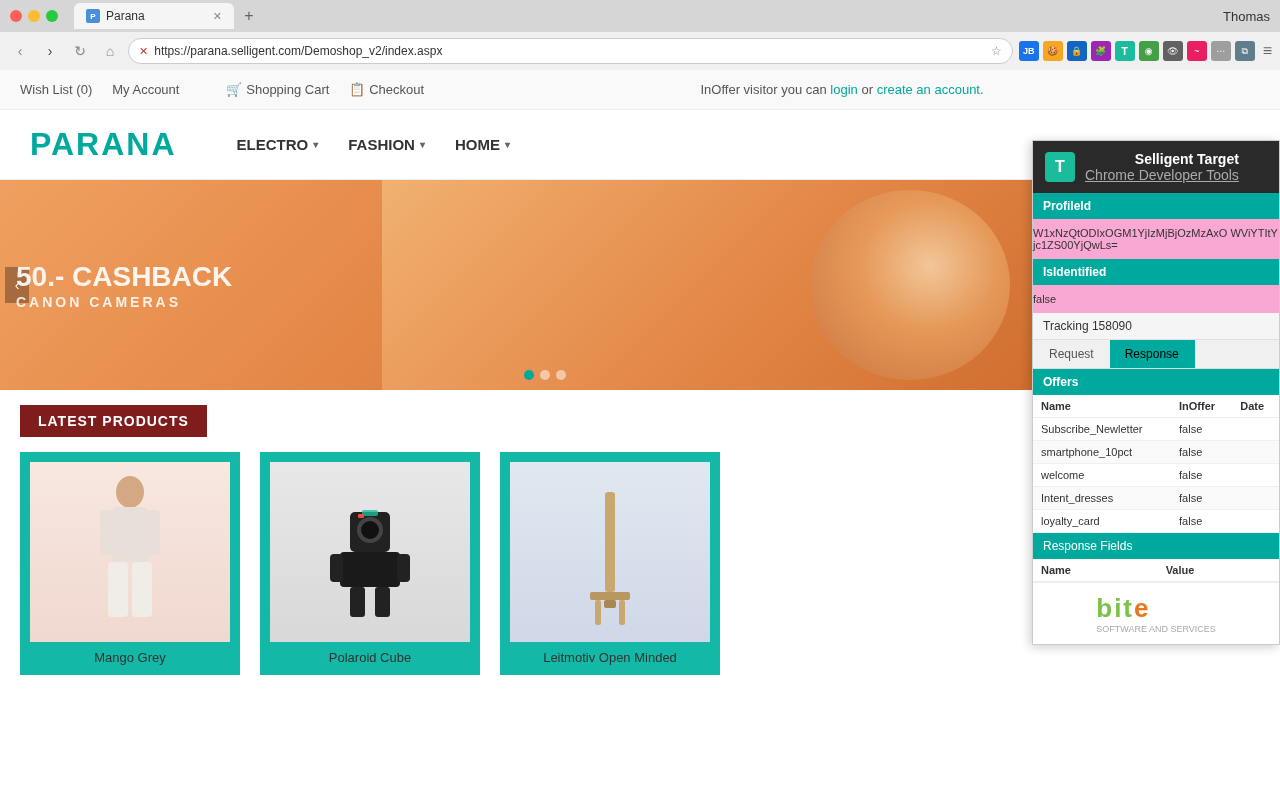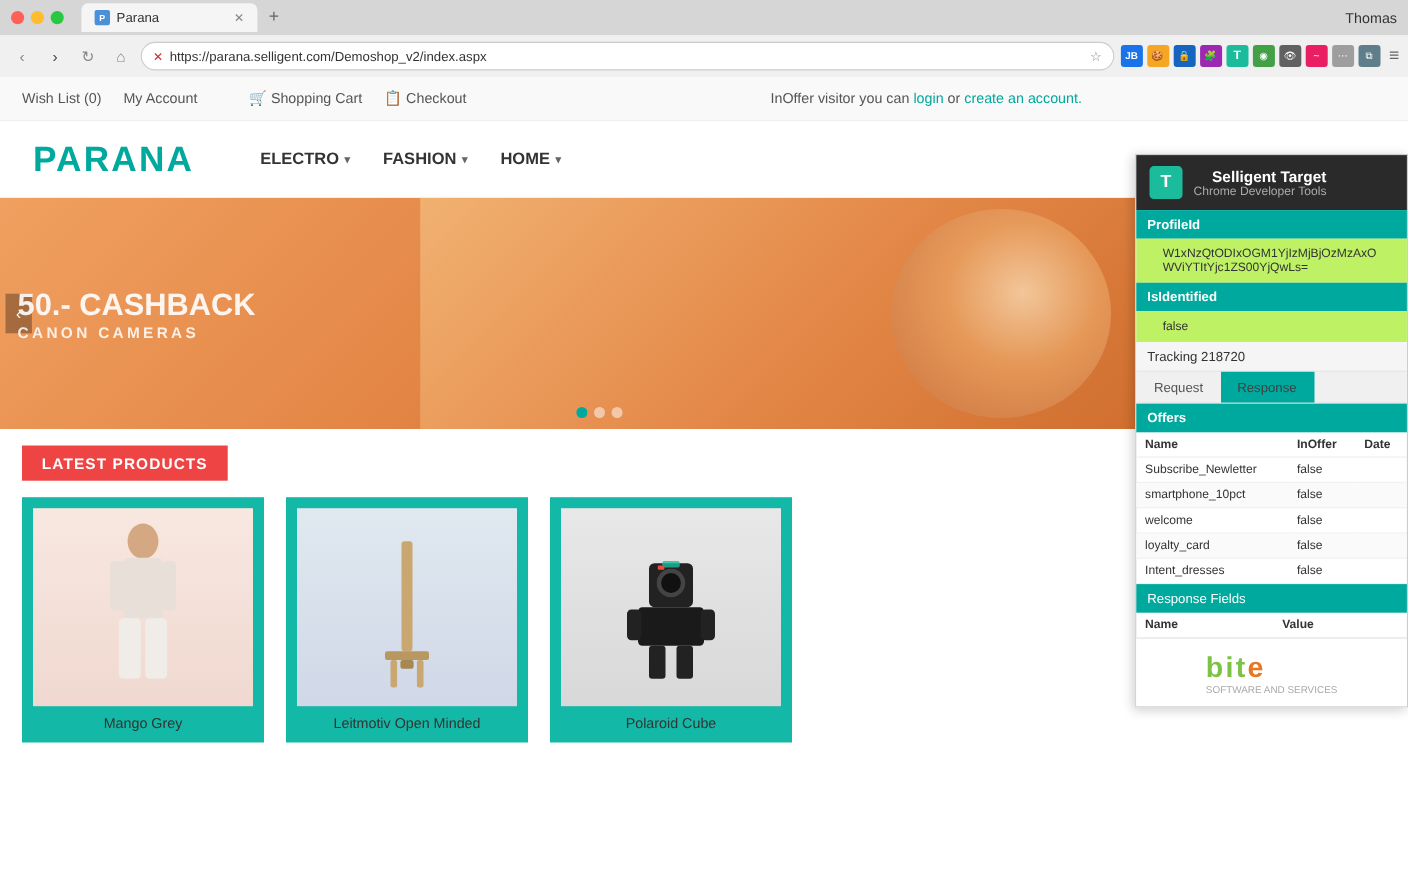--- a/index.html
+++ b/index.html
@@ -215,21 +215,21 @@
       align-items: center;
       justify-content: center;
       color: white;
     }
 
     
     .products-section {
       padding: 15px 20px;
     }
     .section-title {
-      background: #ef4444;
+      background: #7f1d1d;
       color: white;
       display: inline-block;
       padding: 8px 18px;
       font-size: 14px;
       font-weight: bold;
       letter-spacing: 1px;
       margin-bottom: 15px;
     }
     .products-grid {
       display: flex;
@@ -282,34 +282,34 @@
       gap: 10px;
     }
     .panel-logo {
       width: 30px; height: 30px;
       background: #1abc9c;
       border-radius: 4px;
       display: flex; align-items: center; justify-content: center;
       font-size: 16px; font-weight: bold; color: white;
     }
     .panel-title { font-size: 14px; font-weight: bold; text-align: right; }
-    .panel-subtitle { font-size: 11px; color: #aaa; }
+    .panel-subtitle { font-size: 14px; color: #aaa; text-decoration: underline; }
     .panel-section-header {
       background: #00a99d;
       color: white;
       padding: 6px 10px;
       font-size: 12px;
       font-weight: bold;
     }
     .panel-value {
-      padding: 8px 24px;
+      padding: 8px 0;
       font-size: 11px;
       color: #333;
       word-break: break-all;
-      background: #bef264;
+      background: #f9a8d4;
     }
     .panel-tracking {
       padding: 6px 10px;
       font-size: 12px;
       color: #333;
       background: #f5f5f5;
       border-bottom: 1px solid #e0e0e0;
     }
     .panel-tabs {
       display: flex;
@@ -317,21 +317,21 @@
       border-bottom: 1px solid #ddd;
     }
     .panel-tab {
       padding: 7px 16px;
       font-size: 12px;
       cursor: pointer;
       color: #555;
     }
     .panel-tab.active {
       background: #00a99d;
-      color: #404040;
+      color: #000000;
       padding-left: 15px;
     }
     .panel-offers-header {
       background: #00a99d;
       color: white;
       padding: 6px 10px;
       font-size: 12px;
       font-weight: bold;
     }
     .offers-table {
@@ -497,52 +497,52 @@
           <svg width="80" height="160" viewBox="0 0 80 160">
             <ellipse cx="40" cy="20" rx="14" ry="16" fill="#d4a882"></ellipse>
             <rect x="22" y="35" width="36" height="55" rx="5" fill="#e8e0d8"></rect>
             <rect x="18" y="90" width="20" height="55" rx="4" fill="#f0ece8"></rect>
             <rect x="42" y="90" width="20" height="55" rx="4" fill="#f0ece8"></rect>
             <rect x="10" y="38" width="13" height="45" rx="4" fill="#e8e0d8"></rect>
             <rect x="57" y="38" width="13" height="45" rx="4" fill="#e8e0d8"></rect>
           </svg>
         </div>
         <div class="product-name">Mango Grey</div>
-      </div>
-      <div class="product-card">
-        <div class="product-img-placeholder abstract-placeholder">
-
-          <svg width="100" height="160" viewBox="0 0 100 160">
-            <rect x="45" y="20" width="10" height="100" rx="3" fill="#c8a870"></rect>
-            <rect x="30" y="120" width="40" height="8" rx="2" fill="#b89860"></rect>
-            <rect x="35" y="128" width="6" height="25" rx="2" fill="#c8a870"></rect>
-            <rect x="59" y="128" width="6" height="25" rx="2" fill="#c8a870"></rect>
-            <rect x="44" y="128" width="12" height="8" rx="2" fill="#a88850"></rect>
-          </svg>
-        </div>
-        <div class="product-name">Leitmotiv Open Minded</div>
       </div>
       <div class="product-card">
         <div class="product-img-placeholder camera-placeholder">
 
           <svg width="100" height="160" viewBox="0 0 100 160">
             <rect x="30" y="40" width="40" height="40" rx="5" fill="#222"></rect>
             <circle cx="50" cy="58" r="13" fill="#444"></circle>
             <circle cx="50" cy="58" r="9" fill="#111"></circle>
             <rect x="42" y="38" width="16" height="6" rx="2" fill="#1abc9c" opacity="0.8"></rect>
             <rect x="38" y="42" width="6" height="4" rx="1" fill="#e74c3c"></rect>
             <rect x="20" y="80" width="60" height="35" rx="4" fill="#1a1a1a"></rect>
             <rect x="30" y="115" width="15" height="30" rx="3" fill="#222"></rect>
             <rect x="55" y="115" width="15" height="30" rx="3" fill="#222"></rect>
             <rect x="10" y="82" width="13" height="28" rx="4" fill="#222"></rect>
             <rect x="77" y="82" width="13" height="28" rx="4" fill="#222"></rect>
           </svg>
         </div>
         <div class="product-name">Polaroid Cube</div>
       </div>
+      <div class="product-card">
+        <div class="product-img-placeholder abstract-placeholder">
+
+          <svg width="100" height="160" viewBox="0 0 100 160">
+            <rect x="45" y="20" width="10" height="100" rx="3" fill="#c8a870"></rect>
+            <rect x="30" y="120" width="40" height="8" rx="2" fill="#b89860"></rect>
+            <rect x="35" y="128" width="6" height="25" rx="2" fill="#c8a870"></rect>
+            <rect x="59" y="128" width="6" height="25" rx="2" fill="#c8a870"></rect>
+            <rect x="44" y="128" width="12" height="8" rx="2" fill="#a88850"></rect>
+          </svg>
+        </div>
+        <div class="product-name">Leitmotiv Open Minded</div>
+      </div>
     </div>
   </div>
 
   <div class="selligent-panel">
     <div class="panel-header">
       <div class="panel-logo">
         <span>T</span>
       </div>
       <div>
         <div class="panel-title">Selligent Target</div>
@@ -550,21 +550,21 @@
       </div>
     </div>
 
     <div class="panel-section-header">ProfileId</div>
     <div class="panel-value">W1xNzQtODIxOGM1YjIzMjBjOzMzAxO
 WViYTItYjc1ZS00YjQwLs=</div>
 
     <div class="panel-section-header">IsIdentified</div>
     <div class="panel-value">false</div>
 
-    <div class="panel-tracking">Tracking 218720</div>
+    <div class="panel-tracking">Tracking 158090</div>
 
     <div class="panel-tabs">
       <div class="panel-tab">Request</div>
       <div class="panel-tab active">Response</div>
     </div>
 
     <div class="panel-offers-header">Offers</div>
 
     <table class="offers-table">
       <thead>
@@ -584,26 +584,26 @@
           <td>smartphone_10pct</td>
           <td>false</td>
           <td></td>
         </tr>
         <tr>
           <td>welcome</td>
           <td>false</td>
           <td></td>
         </tr>
         <tr>
-          <td>loyalty_card</td>
+          <td>Intent_dresses</td>
           <td>false</td>
           <td></td>
         </tr>
         <tr>
-          <td>Intent_dresses</td>
+          <td>loyalty_card</td>
           <td>false</td>
           <td></td>
         </tr>
       </tbody>
     </table>
 
     <div class="panel-response-header">Response Fields</div>
 
     <table class="response-table">
       <thead>

